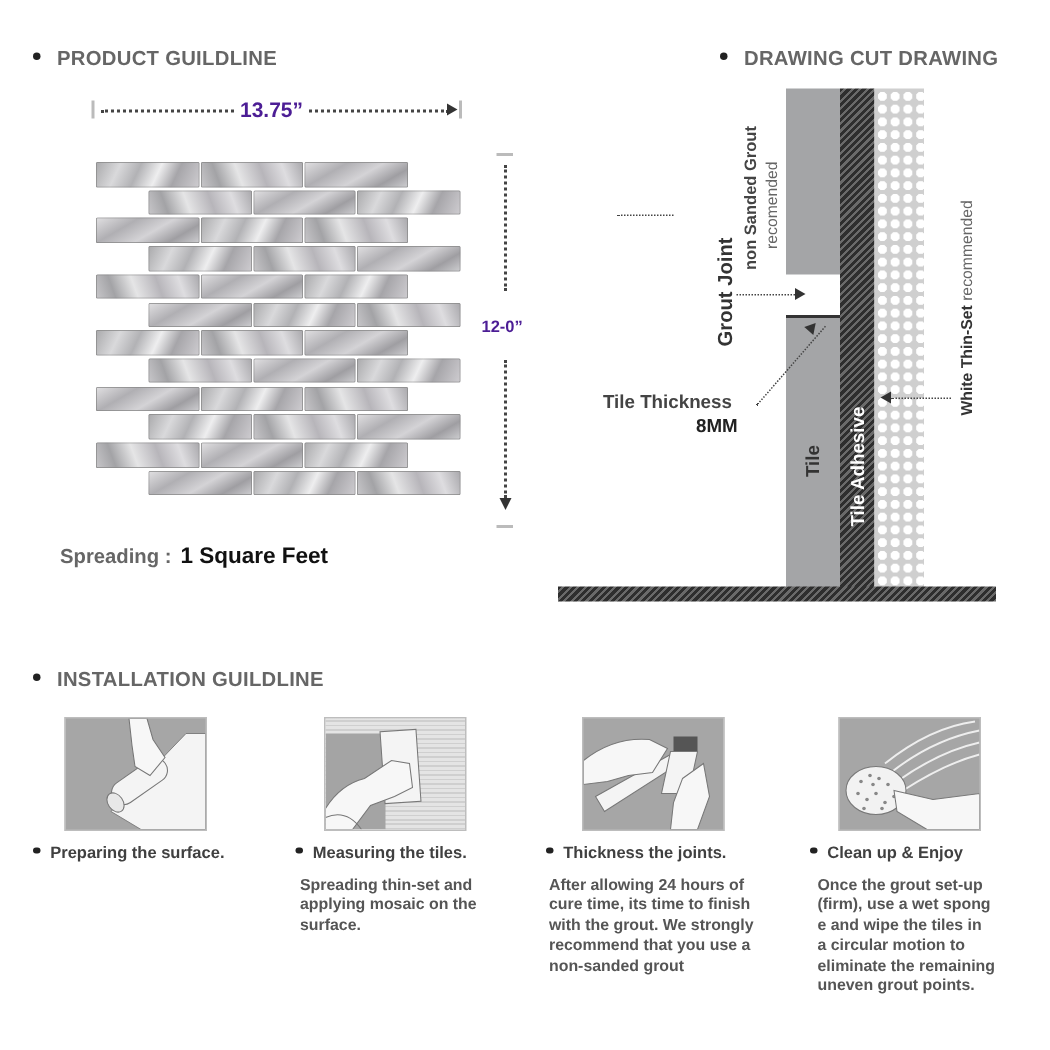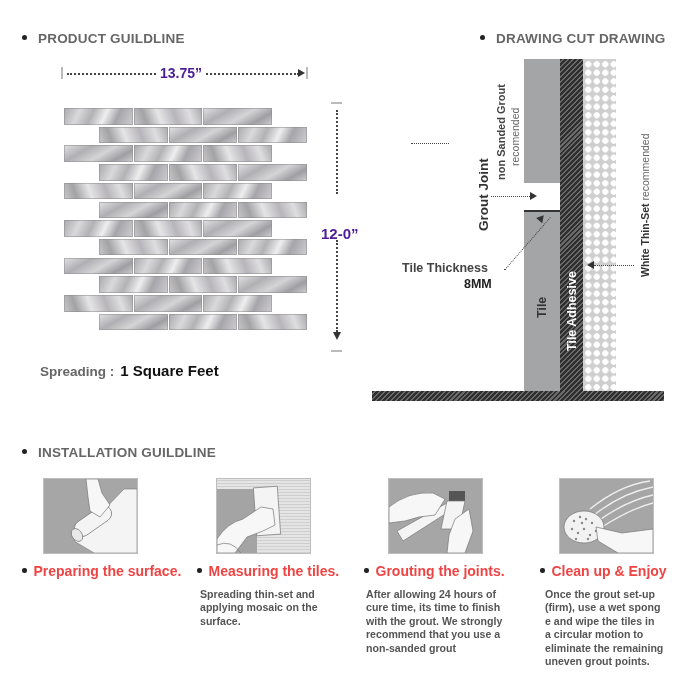--- a/index.html
+++ b/index.html
@@ -24,21 +24,21 @@
   .hatch{background:repeating-linear-gradient(135deg,#2e2e2e 0 2px,#6a6a6a 2px 3.5px);}
   .dots{background-color:#cfcfcf;background-image:radial-gradient(circle,#ffffff 2.9px,transparent 3.2px);background-size:8.5px 8.5px;background-position:1px 1px;}
   .vtext{position:absolute;transform-origin:0 0;transform:rotate(-90deg);white-space:nowrap;font-weight:bold;}
   .arrow-dotted{border-top:1.5px dotted #444;}
   .arrowhead-r{width:0;height:0;border-top:4px solid transparent;border-bottom:4px solid transparent;border-left:7px solid #333;}
   .arrowhead-l{width:0;height:0;border-top:4px solid transparent;border-bottom:4px solid transparent;border-right:7px solid #333;}
   .arrowhead-d{width:0;height:0;border-left:4px solid transparent;border-right:4px solid transparent;border-top:8px solid #333;}
   
   .step{position:absolute;top:478px;width:170px;}
   .illus{width:93px;height:74px;background:#a9a9a9;position:relative;overflow:hidden;border:1px solid #bdbdbd;}
-  .step-title{margin-top:9px;font-weight:bold;font-size:14px;color:#ef4444;white-space:nowrap;}
+  .step-title{margin-top:9px;font-weight:bold;font-size:11px;color:#404040;white-space:nowrap;}
   .step-title .dot{margin-right:7px;width:4.5px;height:4.5px;}
   .step-desc{margin-top:9px;font-weight:bold;font-size:10.6px;line-height:13.4px;color:#555;white-space:pre-line;}
 </style>
 </head>
 <body>
 
 <div class="abs heading" style="left:22px;top:31px;">
   <span class="dot"></span><span>PRODUCT GUILDLINE</span>
 </div>
 
@@ -82,21 +82,21 @@
     <div class="tile v2" style="left: 0px; top: 187px; width: 68.5px;"></div>
     <div class="tile v3" style="left: 69.7px; top: 187px; width: 68.5px;"></div>
     <div class="tile " style="left: 139.4px; top: 187px; width: 68.5px;"></div>
     <div class="tile v3" style="left: 35px; top: 205.7px; width: 68.5px;"></div>
     <div class="tile " style="left: 104.7px; top: 205.7px; width: 68.5px;"></div>
     <div class="tile v2" style="left: 174.4px; top: 205.7px; width: 68.5px;"></div>
   </div>
 
 <div class="abs tick" style="left:331px;top:102px;width:11px;height:1.5px;"></div>
 <div class="abs" style="left:336px;top:110px;height:84px;border-left:2px dotted #444;"></div>
-<div class="abs dimlabel" style="left:321px;top:225px;font-size:15px;">12-0”</div>
+<div class="abs dimlabel" style="left:321px;top:212px;font-size:11px;">12-0”</div>
 <div class="abs" style="left:336px;top:240px;height:92px;border-left:2px dotted #444;"></div>
 <div class="abs arrowhead-d" style="left:333px;top:332px;"></div>
 <div class="abs tick" style="left:331px;top:350px;width:11px;height:1.5px;"></div>
 
 <div class="abs coverage-label">
   <span>Spreading :</span><span class="coverage-value">1 Square Feet</span>
 </div>
 
 <div class="abs heading" style="left:480px;top:31px;">
   <span class="dot"></span><span>DRAWING CUT DRAWING</span>
@@ -169,21 +169,21 @@
   <div class="illus" style="margin-left:24px;">
     <svg width="93" height="74" viewBox="0 0 93 74">
       <rect width="93" height="74" fill="#a6a6a6"></rect>
       <polygon points="8,52 58,24 64,30 14,62" fill="#f4f4f4" stroke="#777" stroke-width="0.7"></polygon>
       <path d="M0 28 Q20 12 44 14 L56 20 L46 36 L30 38 L16 42 L0 44 Z" fill="#f7f7f7" stroke="#777" stroke-width="0.7"></path>
       <rect x="60" y="12" width="16" height="10" fill="#555"></rect>
       <polygon points="58,22 76,22 70,50 52,50" fill="#f4f4f4" stroke="#777" stroke-width="0.7"></polygon>
       <path d="M66 40 L80 30 L84 52 L76 74 L58 74 L60 56 Z" fill="#f7f7f7" stroke="#777" stroke-width="0.7"></path>
     </svg>
   </div>
-  <div class="step-title"><span class="dot"></span><span>Grouting the joints.</span></div>
+  <div class="step-title"><span class="dot"></span><span>Thickness the joints.</span></div>
   <div class="step-desc" style="margin-left:2px;">After allowing 24 hours of
 cure time, its time to finish
 with the grout. We strongly
 recommend that you use a
 non-sanded grout</div>
 </div>
 
 <div class="step" style="left:540px;">
   <div class="illus" style="margin-left:19px;">
     <svg width="93" height="74" viewBox="0 0 93 74">

